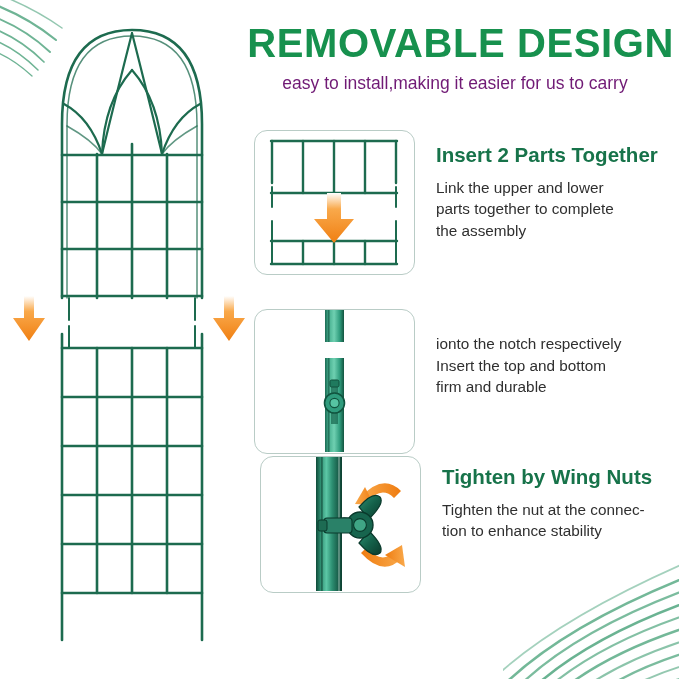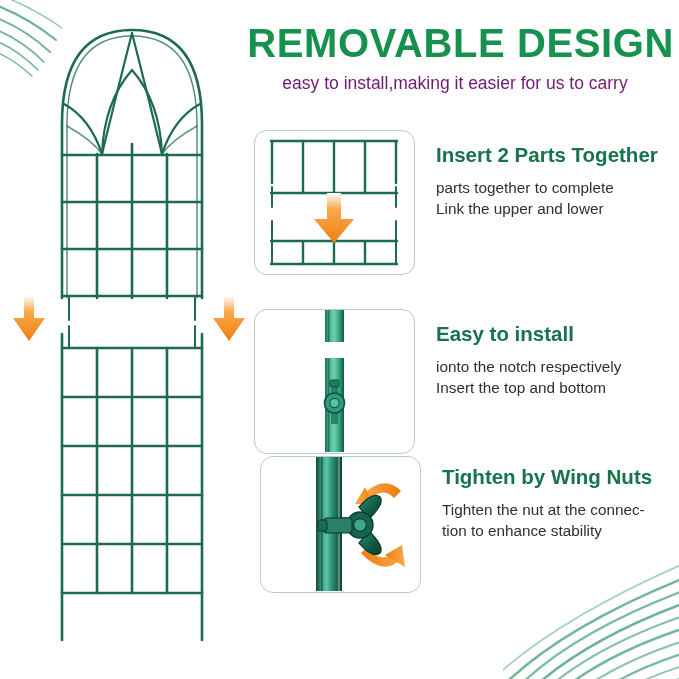--- a/index.html
+++ b/index.html
@@ -259,22 +259,23 @@
         </linearGradient>
       </defs>
       <g>
         <path d="M72 62 H86 V88 H99 L79 112 L59 88 H72 Z" fill="url(#pg1)"></path>
       </g>
     </svg>
   </div>
   <div class="feature-text">
     <div class="feature-title">Insert 2 Parts Together</div>
     <div class="feature-body">
+      <div>Link the upper and lower</div>
       <div>parts together to complete</div>
-      <div>Link the upper and lower</div>
+      <div>the assembly</div>
     </div>
   </div>
 </div>
 
 <div class="feature feature-2">
   <div class="panel panel-2">
     <svg width="158" height="142" viewBox="0 0 158 142">
       <defs>
         <linearGradient id="postg" x1="0" y1="0" x2="1" y2="0">
           <stop offset="0%" stop-color="#1b6b53"></stop>
@@ -292,24 +293,24 @@
       <rect x="73" y="48" width="1.6" height="96" fill="#0f4a38" opacity="0.55"></rect>
 
       <rect x="76" y="72" width="7" height="42" fill="#1b6b53" opacity="0.75"></rect>
 
       <circle cx="79.5" cy="93" r="10" fill="#2f9c7d" stroke="#11543f" stroke-width="1.6"></circle>
       <circle cx="79.5" cy="93" r="4.6" fill="#56c4a3" stroke="#11543f" stroke-width="1.1"></circle>
       <rect x="75" y="70" width="9" height="7" rx="1.6" fill="#1f7a5e" stroke="#10503c" stroke-width="1"></rect>
     </svg>
   </div>
   <div class="feature-text">
-    <div class="feature-title">Easy to install</div>
     <div class="feature-body">
       <div>ionto the notch respectively</div>
       <div>Insert the top and bottom</div>
+      <div>firm and durable</div>
     </div>
   </div>
 </div>
 
 <div class="feature feature-3">
   <div class="panel panel-3">
     <svg width="158" height="134" viewBox="0 0 158 134">
       <defs>
         <linearGradient id="bigpost" x1="0" y1="0" x2="1" y2="0">
           <stop offset="0%" stop-color="#0e4staff"></stop>

